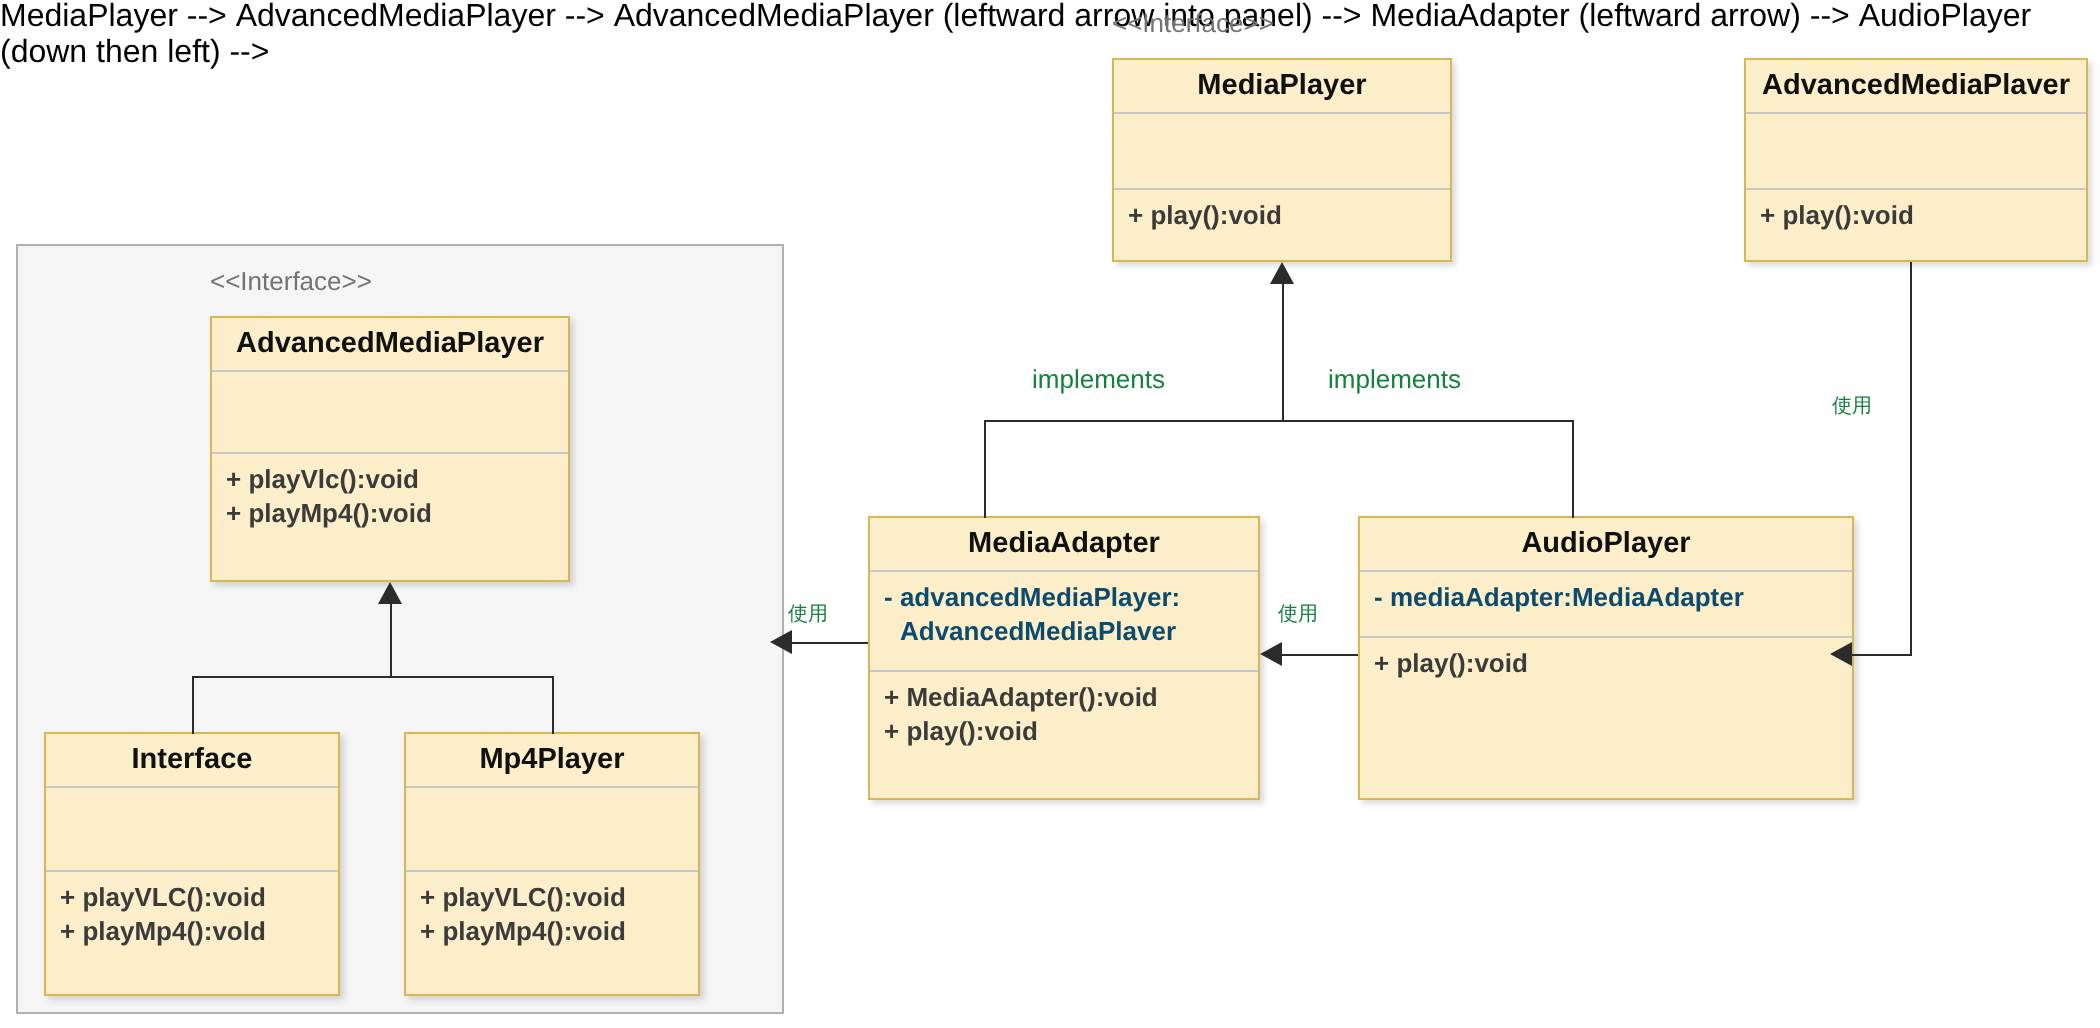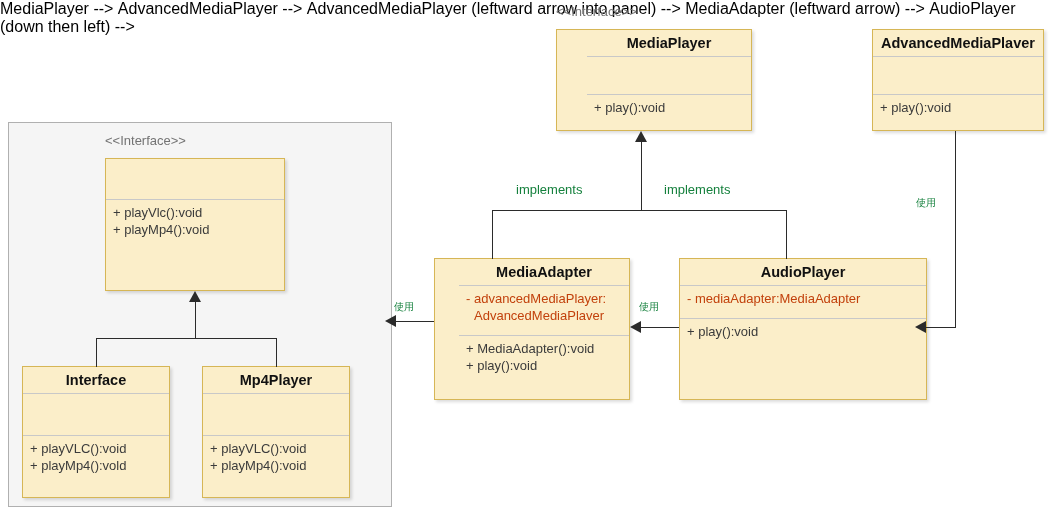--- a/index.html
+++ b/index.html
@@ -43,33 +43,34 @@
     padding: 5px 4px 5px 4px;
     border-bottom: 1px solid #c8c8c8;
     line-height: 16px;
     white-space: nowrap;
   }
   .uml-attrs {
     box-sizing: border-box;
     border-bottom: 1px solid #c8c8c8;
     padding: 4px 7px 4px 7px;
     font-size: 13px;
-    color: #c2410c;
+    color: #0c4a6e;
     line-height: 17px;
   }
   .uml-ops {
     box-sizing: border-box;
     padding: 4px 7px 4px 7px;
     font-size: 13px;
     color: #3b3b3b;
     line-height: 17px;
     flex: 1 1 auto;
   }
   .uml-line {
     white-space: nowrap;
+    font-weight: bold;
   }
   .uml-line.indent {
     padding-left: 8px;
   }
 
   
   .stereotype {
     position: absolute;
     font-size: 13px;
     color: #737373;
@@ -120,21 +121,21 @@
 
 <div id="canvas">
 
   
   <div class="group-panel" style="left:8px; top:122px; width:384px; height:385px;"></div>
 
   
   <div class="stereotype" style="left:556px; top:4px; width:172px;">&lt;&lt;Interface&gt;&gt;</div>
 
   
-  <div class="uml-class" style="left:556px; top:29px; width:196px; height:102px;padding-left:30px;">
+  <div class="uml-class" style="left:556px; top:29px; width:170px; height:102px;">
     <div class="uml-title">MediaPlayer</div>
     <div class="uml-attrs" style="height:38px;"></div>
     <div class="uml-ops">
       <div class="uml-line">+ play():void</div>
     </div>
   </div>
 
   
   <div class="uml-class" style="left:872px; top:29px; width:172px; height:102px;">
     <div class="uml-title">AdvancedMediaPlaver</div>
@@ -142,20 +143,21 @@
     <div class="uml-ops">
       <div class="uml-line">+ play():void</div>
     </div>
   </div>
 
   
   <div class="stereotype" style="left:105px; top:133px; width:180px;">&lt;&lt;Interface&gt;&gt;</div>
 
   
   <div class="uml-class" style="left:105px; top:158px; width:180px; height:133px;">
+    <div class="uml-title">AdvancedMediaPlayer</div>
     <div class="uml-attrs" style="height:41px;"></div>
     <div class="uml-ops">
       <div class="uml-line">+ playVlc():void</div>
       <div class="uml-line">+ playMp4():void</div>
     </div>
   </div>
 
   
   <div class="uml-class" style="left:22px; top:366px; width:148px; height:132px;">
     <div class="uml-title">Interface</div>
@@ -170,21 +172,21 @@
   <div class="uml-class" style="left:202px; top:366px; width:148px; height:132px;">
     <div class="uml-title">Mp4Player</div>
     <div class="uml-attrs" style="height:42px;"></div>
     <div class="uml-ops">
       <div class="uml-line">+ playVLC():void</div>
       <div class="uml-line">+ playMp4():void</div>
     </div>
   </div>
 
   
-  <div class="uml-class" style="left:434px; top:258px; width:196px; height:142px;padding-left:24px;">
+  <div class="uml-class" style="left:434px; top:258px; width:196px; height:142px;">
     <div class="uml-title">MediaAdapter</div>
     <div class="uml-attrs" style="height:50px;">
       <div class="uml-line">- advancedMediaPlayer:</div>
       <div class="uml-line indent">AdvancedMediaPlaver</div>
     </div>
     <div class="uml-ops">
       <div class="uml-line">+ MediaAdapter():void</div>
       <div class="uml-line">+ play():void</div>
     </div>
   </div>

